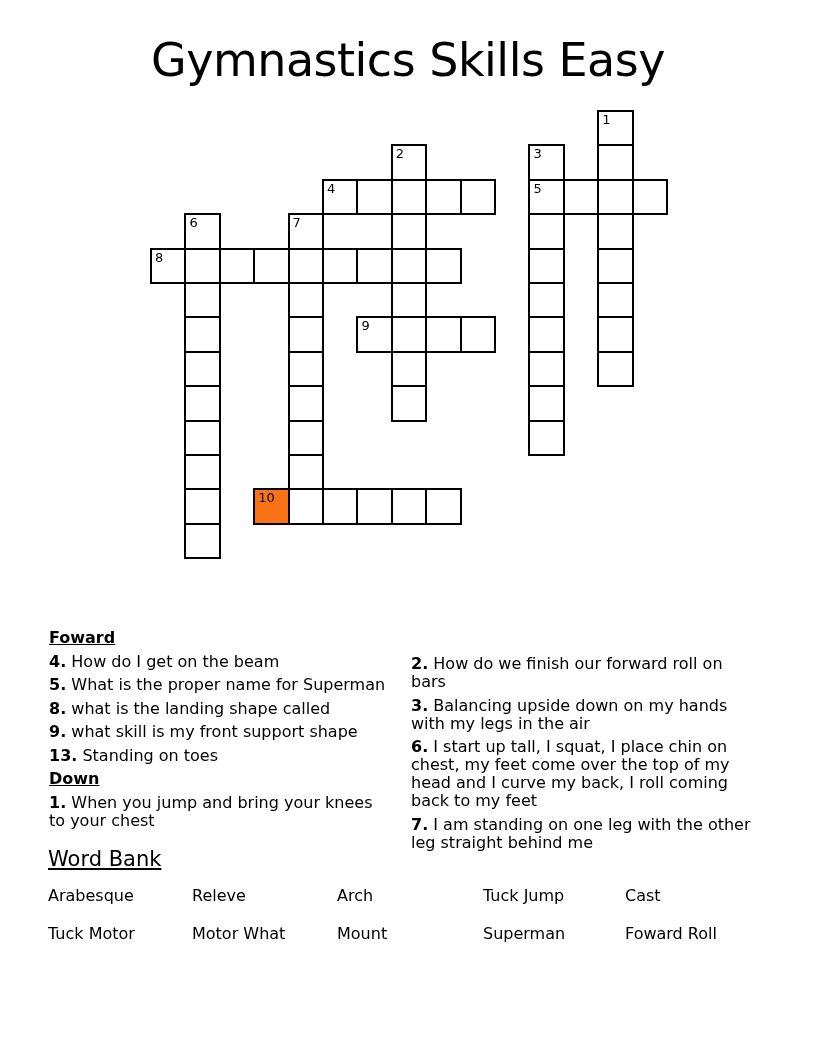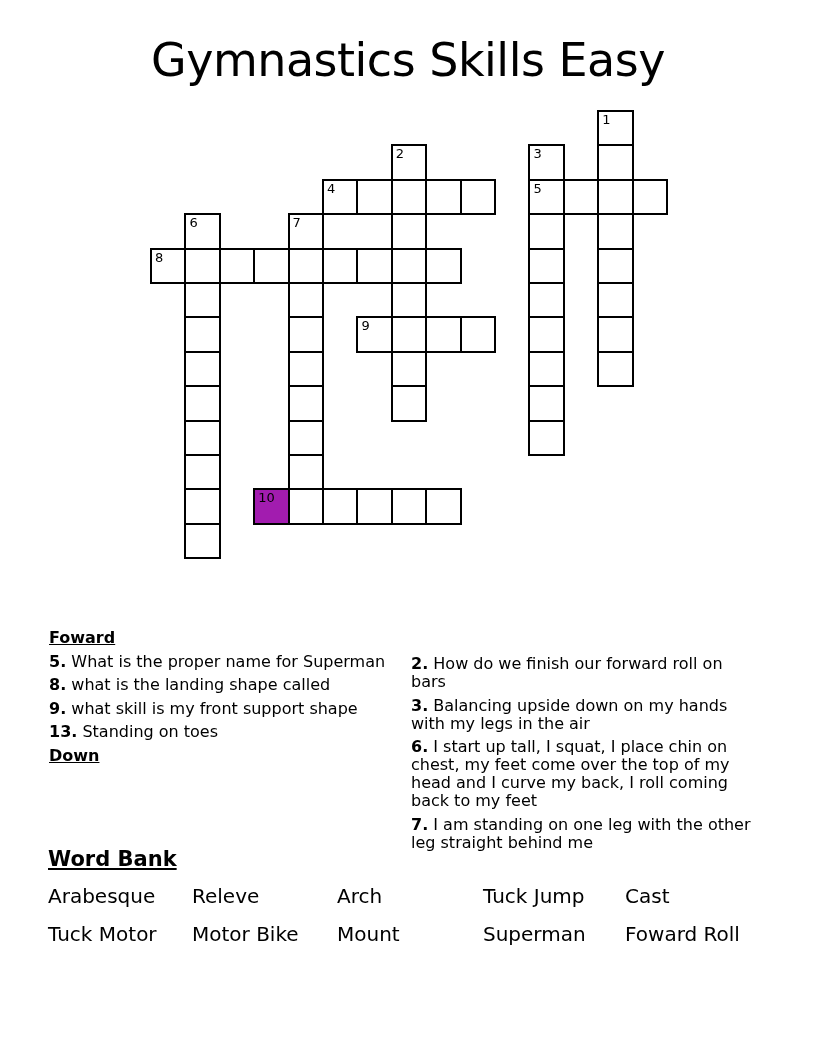--- a/index.html
+++ b/index.html
@@ -66,29 +66,29 @@
   .clue-num { font-weight: 700; }
   
   .wordbank {
     position: absolute;
     left: 48px;
     top: 846px;
     width: 740px;
   }
   .wb-title {
     font-size: 21px;
-    font-weight: 700;
+    font-weight: 400;
     text-decoration: underline;
     line-height: 26px;
     margin: 0 0 12px 0;
   }
   .wb-row {
     display: grid;
     grid-template-columns: 144px 145px 146px 142px auto;
-    font-size: 20px;
+    font-size: 16px;
     line-height: 24px;
     margin-bottom: 14px;
   }
 </style>
 </head>
 <body>
 
 <h1 class="title">Gymnastics Skills Easy</h1>
 
 <div id="grid">
@@ -162,55 +162,57 @@
     <div class="cell" style="left: 218.8px; top: 247.6px; height: 36.4px; width: 36.4px; background: rgb(255, 255, 255); border-color: rgb(0, 0, 0);"></div>
     <div class="cell" style="left: 253.2px; top: 247.6px; height: 36.4px; width: 36.4px; background: rgb(255, 255, 255); border-color: rgb(0, 0, 0);"></div>
     <div class="cell" style="left: 322px; top: 247.6px; height: 36.4px; width: 36.4px; background: rgb(255, 255, 255); border-color: rgb(0, 0, 0);"></div>
     <div class="cell" style="left: 356.4px; top: 247.6px; height: 36.4px; width: 36.4px; background: rgb(255, 255, 255); border-color: rgb(0, 0, 0);"></div>
     <div class="cell" style="left: 425.2px; top: 247.6px; height: 36.4px; width: 36.4px; background: rgb(255, 255, 255); border-color: rgb(0, 0, 0);"></div>
     <div class="cell" style="left: 356.4px; top: 316.4px; height: 36.4px; width: 36.4px; background: rgb(255, 255, 255); border-color: rgb(0, 0, 0);">
       <span class="cnum">9</span>
     </div>
     <div class="cell" style="left: 425.2px; top: 316.4px; height: 36.4px; width: 36.4px; background: rgb(255, 255, 255); border-color: rgb(0, 0, 0);"></div>
     <div class="cell" style="left: 459.6px; top: 316.4px; height: 36.4px; width: 36.4px; background: rgb(255, 255, 255); border-color: rgb(0, 0, 0);"></div>
-    <div class="cell" style="left: 253.2px; top: 488.4px; height: 36.4px; width: 36.4px; background: #a21caf; border-color: rgb(0, 0, 0); text-align: center;">
+    <div class="cell" style="left: 253.2px; top: 488.4px; height: 36.4px; width: 36.4px; background: #f97316; border-color: rgb(0, 0, 0); text-align: center;">
       <span class="cnum">10</span>
     </div>
     <div class="cell" style="left: 322px; top: 488.4px; height: 36.4px; width: 36.4px; background: rgb(255, 255, 255); border-color: rgb(0, 0, 0);"></div>
     <div class="cell" style="left: 356.4px; top: 488.4px; height: 36.4px; width: 36.4px; background: rgb(255, 255, 255); border-color: rgb(0, 0, 0);"></div>
     <div class="cell" style="left: 390.8px; top: 488.4px; height: 36.4px; width: 36.4px; background: rgb(255, 255, 255); border-color: rgb(0, 0, 0);"></div>
     <div class="cell" style="left: 425.2px; top: 488.4px; height: 36.4px; width: 36.4px; background: rgb(255, 255, 255); border-color: rgb(0, 0, 0);"></div>
   </div>
 
 <div class="clues" id="clues-left">
     <div class="clue-header">Foward</div>
+    <div class="clue"><b class="clue-num">4.</b> How do I get on the beam</div>
     <div class="clue"><b class="clue-num">5.</b> What is the proper name for Superman</div>
     <div class="clue"><b class="clue-num">8.</b> what is the landing shape called</div>
     <div class="clue"><b class="clue-num">9.</b> what skill is my front support shape</div>
     <div class="clue"><b class="clue-num">13.</b> Standing on toes</div>
     <div class="clue-header">Down</div>
+    <div class="clue"><b class="clue-num">1.</b> When you jump and bring your knees to your chest</div>
   </div>
 <div class="clues" id="clues-right">
     <div class="clue"><b class="clue-num">2.</b> How do we finish our forward roll on bars</div>
     <div class="clue"><b class="clue-num">3.</b> Balancing upside down on my hands with my legs in the air</div>
     <div class="clue"><b class="clue-num">6.</b> I start up tall, I squat, I place chin on chest, my feet come over the top of my head and I curve my back, I roll coming back to my feet</div>
     <div class="clue"><b class="clue-num">7.</b> I am standing on one leg with the other leg straight behind me</div>
   </div>
 
 <div class="wordbank">
   <div class="wb-title">Word Bank</div>
   <div id="wb-rows">
       <div class="wb-row">
         <div class="wb-word">Arabesque</div>
         <div class="wb-word">Releve</div>
         <div class="wb-word">Arch</div>
         <div class="wb-word">Tuck Jump</div>
         <div class="wb-word">Cast</div>
       </div>
       <div class="wb-row">
         <div class="wb-word">Tuck Motor</div>
-        <div class="wb-word">Motor Bike</div>
+        <div class="wb-word">Motor What</div>
         <div class="wb-word">Mount</div>
         <div class="wb-word">Superman</div>
         <div class="wb-word">Foward Roll</div>
       </div>
     </div>
 </div>
 
 </body></html>

